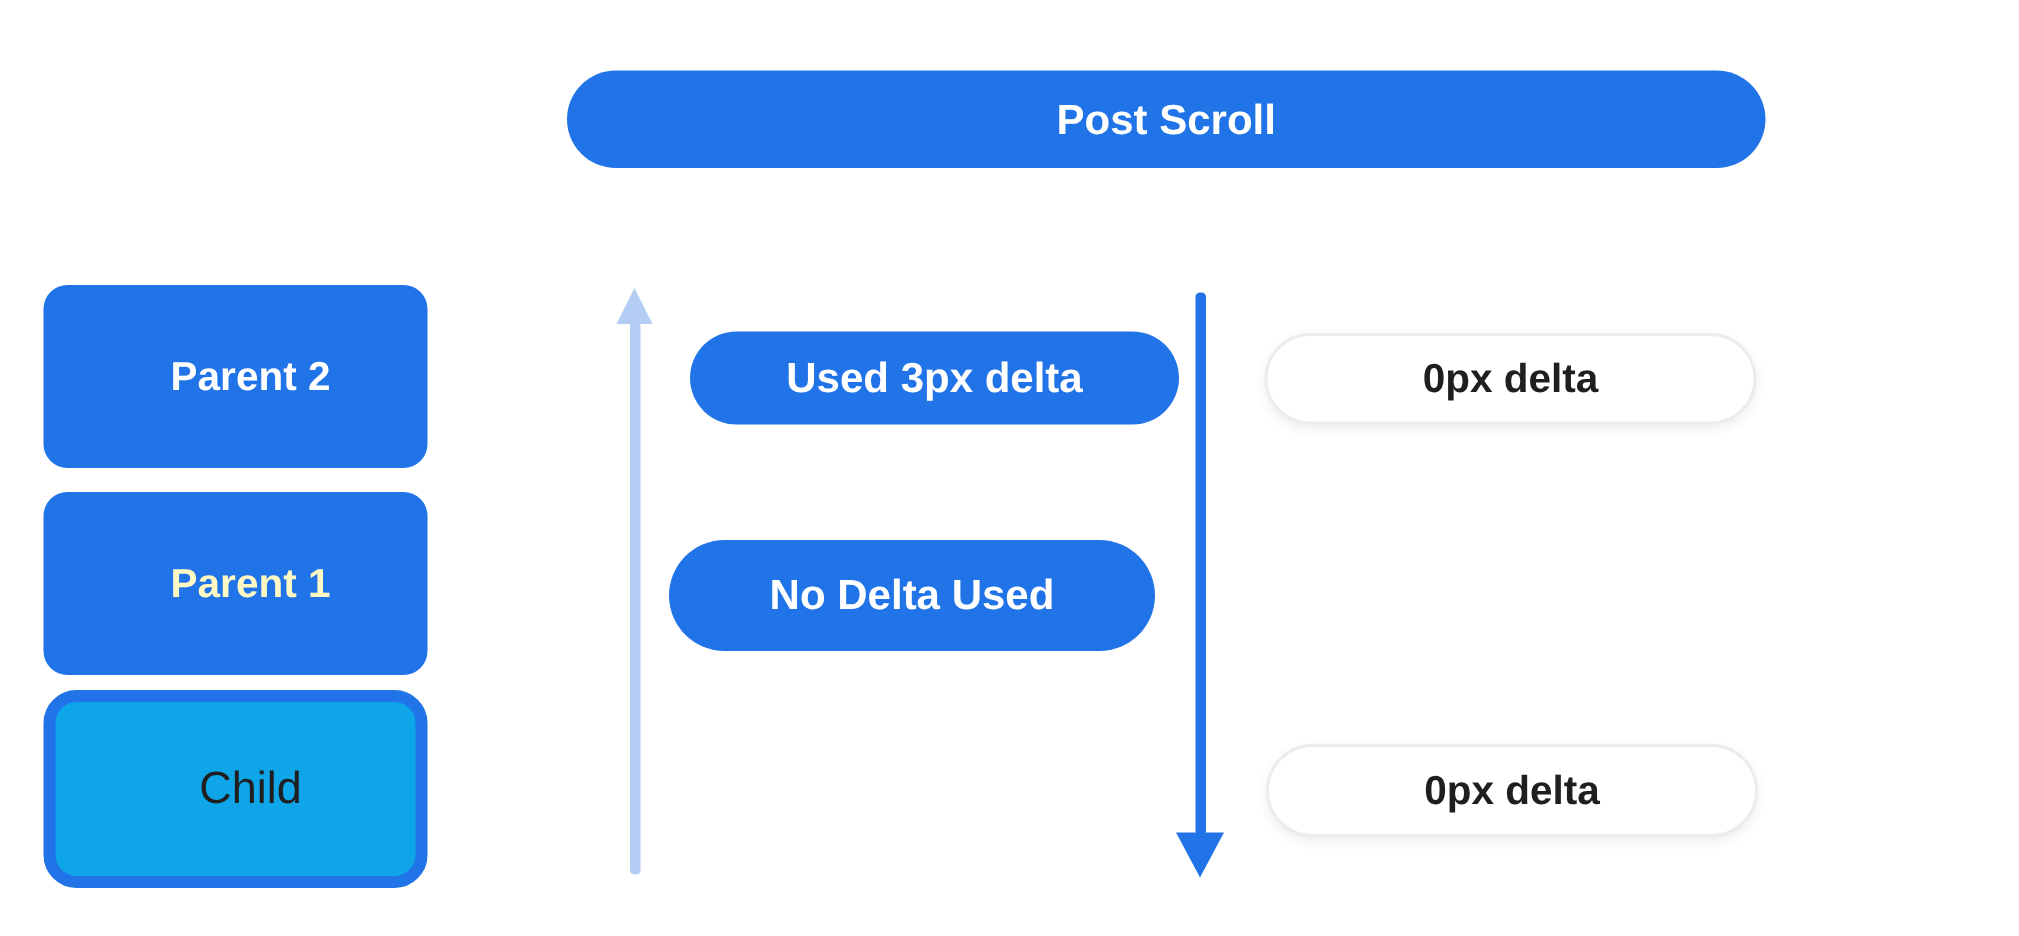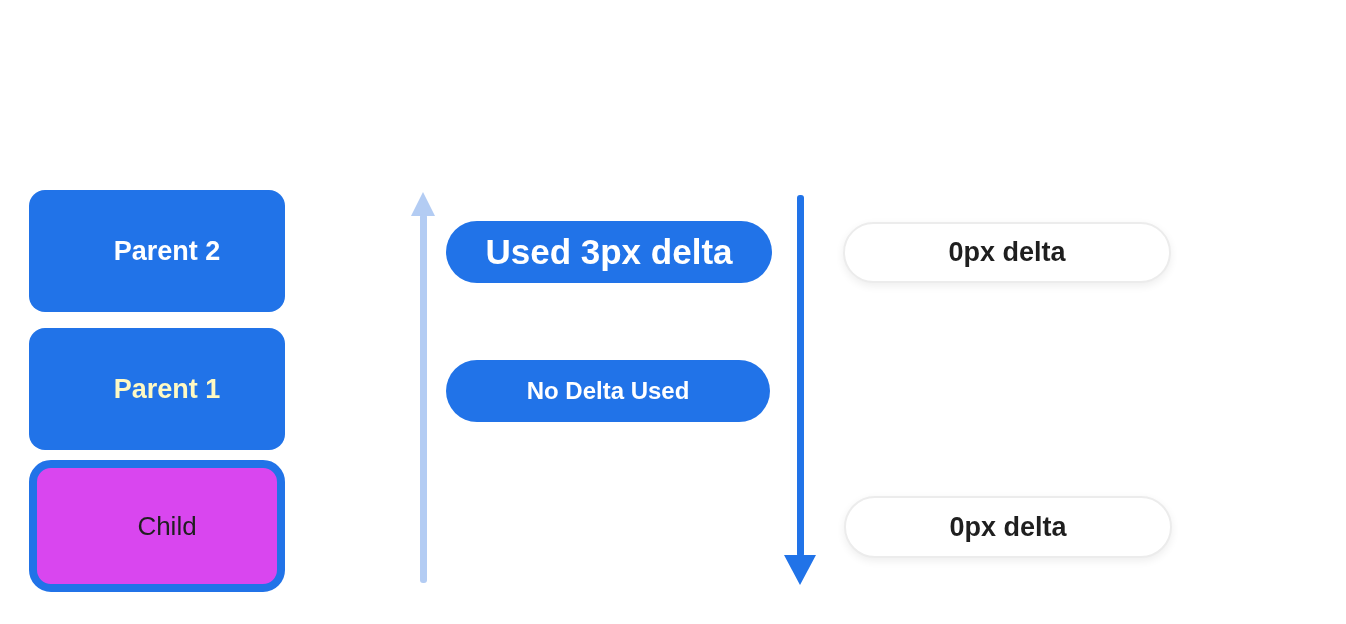--- a/index.html
+++ b/index.html
@@ -39,46 +39,47 @@
   .banner{left:378px;top:47px;width:799px;height:65px;font-size:28px;}
   .box{
     position:absolute;left:29px;width:256px;
     display:flex;align-items:center;justify-content:center;
     border-radius:16px;font-size:27px;box-sizing:border-box;padding-left:20px;
   }
   .box-parent2{top:190px;height:122px;background:var(--primary-blue);color:#fff;font-weight:700;}
   .box-parent1{top:328px;height:122px;background:var(--primary-blue);color:#fef9c3;font-weight:700;}
   .box-child{
     top:460px;height:132px;
-    background:#d946ef;border:8px solid var(--primary-blue);
-    border-radius:22px;color:var(--dark-text);font-weight:500;font-size:26px;
+    background:#0ea5e9;border:8px solid var(--primary-blue);
+    border-radius:22px;color:var(--dark-text);font-weight:500;font-size:30px;
   }
   .arrow-part{position:absolute;}
   .up-shaft{left:420px;top:214px;width:7px;height:369px;background:var(--light-blue);border-radius:3px;}
   .up-head{
     left:411px;top:192px;width:0;height:0;
     border-left:12px solid transparent;border-right:12px solid transparent;
     border-bottom:24px solid var(--light-blue);
   }
   .down-shaft{left:797px;top:195px;width:7px;height:362px;background:var(--primary-blue);border-radius:3px;}
   .down-head{
     left:784px;top:555px;width:0;height:0;
     border-left:16px solid transparent;border-right:16px solid transparent;
     border-top:30px solid var(--primary-blue);
   }
-  .used-delta{left:446px;top:221px;width:326px;height:62px;font-size:35px;}
-  .no-delta{left:446px;top:360px;width:324px;height:62px;font-size:24px;}
+  .used-delta{left:460px;top:221px;width:326px;height:62px;font-size:28px;}
+  .no-delta{left:446px;top:360px;width:324px;height:74px;font-size:28px;}
   .zero-top{left:843px;top:222px;width:328px;height:61px;font-size:27px;}
   .zero-bottom{left:844px;top:496px;width:328px;height:62px;font-size:27px;}
 </style>
 </head>
 <body>
 
 <div class="stage">
 
+  <div class="pill blue-fill banner">Post Scroll</div>
 
   <div class="box box-parent2">Parent 2</div>
 
   <div class="box box-parent1">Parent 1</div>
 
   <div class="box box-child">Child</div>
 
   <div>
     <div class="arrow-part up-head"></div>
     <div class="arrow-part up-shaft"></div>

